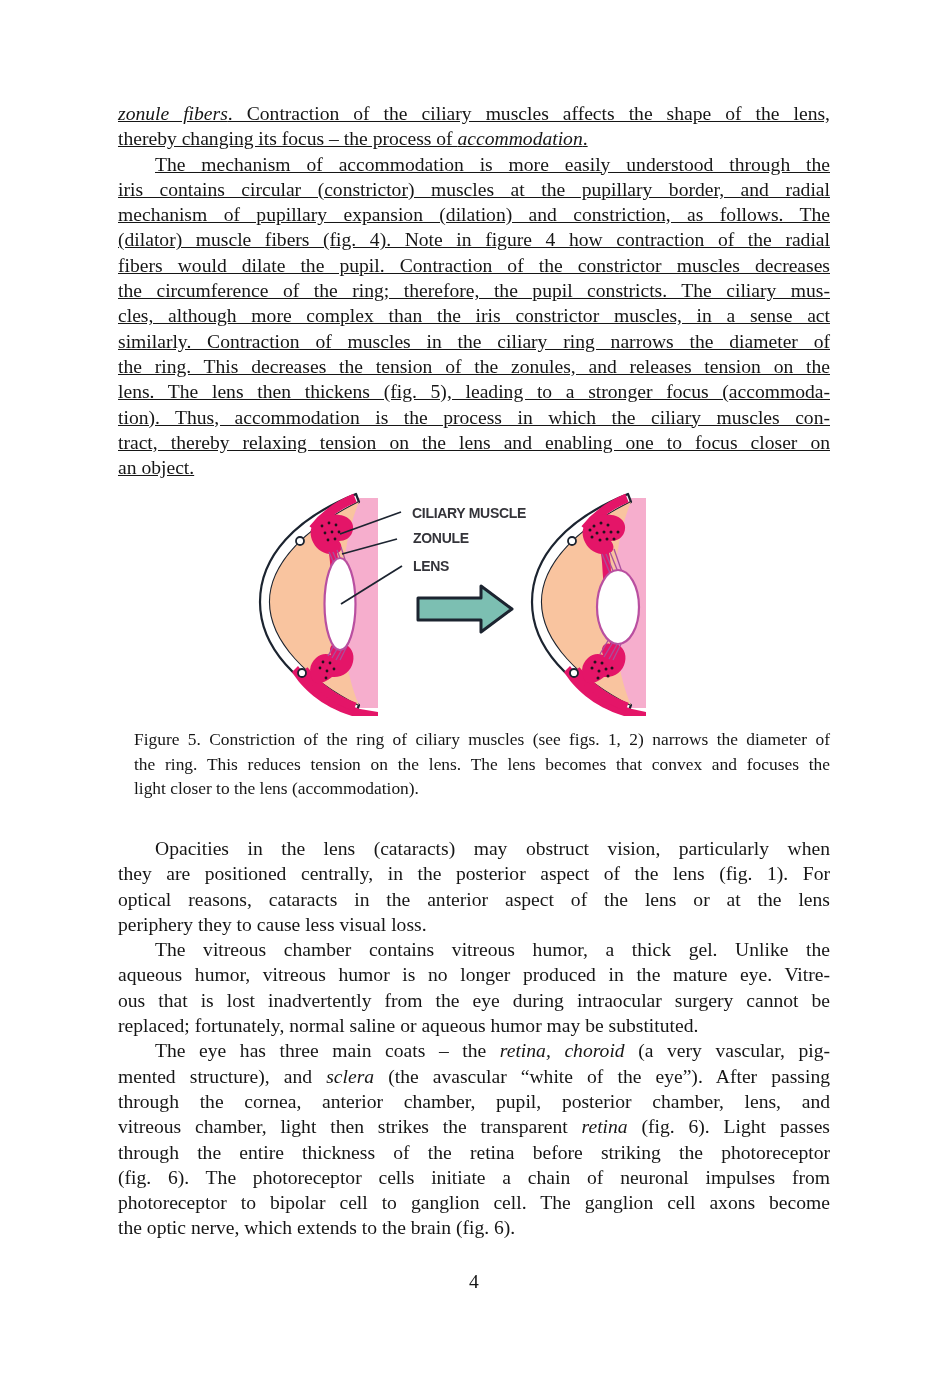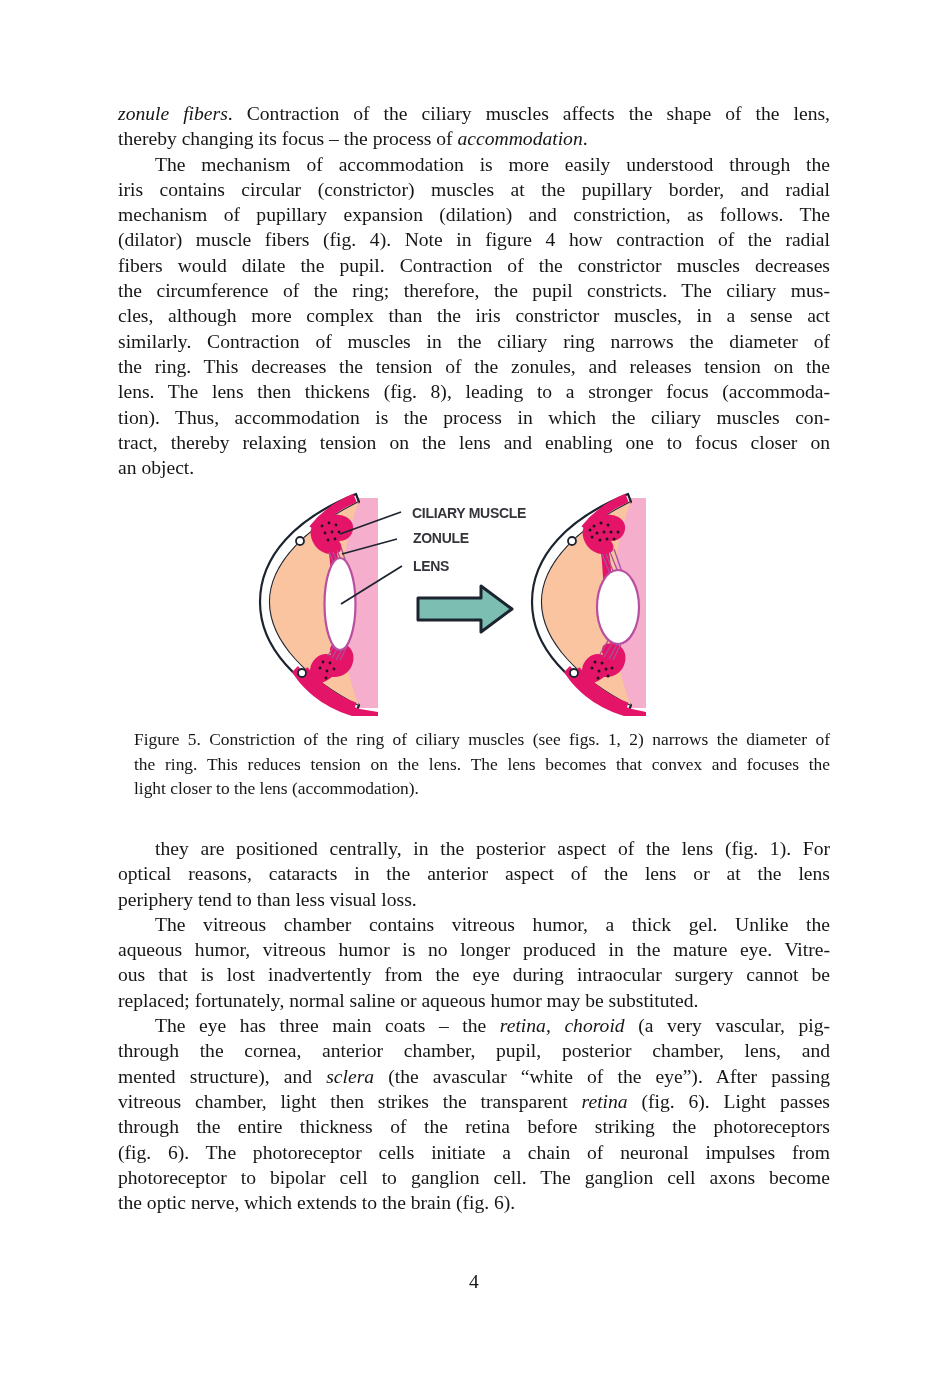--- a/index.html
+++ b/index.html
@@ -1,21 +1,21 @@
 <!DOCTYPE html>
 <html><head>
 <meta charset="utf-8">
 <style>
   html,body{margin:0;padding:0;}
   body{
     width:938px;height:1388px;position:relative;background:#ffffff;
     font-family:"Liberation Serif",serif;color:#161616;overflow:hidden;
   }
   .textblock{position:absolute;left:118px;width:712px;}
-  #text-top{top:101px;}
+  #text-top{top:101px;text-decoration:underline;}
   #text-bottom{top:836px;}
   .para .line{
     font-size:19.6px;line-height:25.3px;
     text-align:justify;text-align-last:justify;
   }
   .para .line.last{text-align-last:left;}
   .para.indent .line:first-child{text-indent:37px;}
   #caption-slot{position:absolute;left:118px;top:727px;width:712px;}
   #caption-slot .line{font-size:17.4px;line-height:24.5px;text-align:justify;text-align-last:justify;margin-left:16px;}
   #caption-slot .line.last{text-align-last:left;}
@@ -41,21 +41,21 @@
     <div class="para indent">
       <div class="line"><span>The mechanism of accommodation is more easily understood through the</span></div>
       <div class="line"><span>iris contains circular (constrictor) muscles at the pupillary border, and radial</span></div>
       <div class="line"><span>mechanism of pupillary expansion (dilation) and constriction, as follows. The</span></div>
       <div class="line"><span>(dilator) muscle fibers (fig. 4). Note in figure 4 how contraction of the radial</span></div>
       <div class="line"><span>fibers would dilate the pupil. Contraction of the constrictor muscles decreases</span></div>
       <div class="line"><span>the circumference of the ring; therefore, the pupil constricts. The ciliary mus-</span></div>
       <div class="line"><span>cles, although more complex than the iris constrictor muscles, in a sense act</span></div>
       <div class="line"><span>similarly. Contraction of muscles in the ciliary ring narrows the diameter of</span></div>
       <div class="line"><span>the ring. This decreases the tension of the zonules, and releases tension on the</span></div>
-      <div class="line"><span>lens. The lens then thickens (fig. 8), leading to a stronger focus (accommoda-</span></div>
+      <div class="line"><span>lens. The lens then thickens (fig. 5), leading to a stronger focus (accommoda-</span></div>
       <div class="line"><span>tion). Thus, accommodation is the process in which the ciliary muscles con-</span></div>
       <div class="line"><span>tract, thereby relaxing tension on the lens and enabling one to focus closer on</span></div>
       <div class="line last"><span>an object.</span></div>
     </div>
   </div>
 
 <div id="figure">
   <svg viewBox="0 0 434 224" width="434" height="224">
 
     <g>
@@ -164,35 +164,36 @@
 <div id="caption-slot">
     <div class="para">
       <div class="line"><span>Figure 5. Constriction of the ring of ciliary muscles (see figs. 1, 2) narrows the diameter of</span></div>
       <div class="line"><span>the ring. This reduces tension on the lens. The lens becomes that convex and focuses the</span></div>
       <div class="line last"><span>light closer to the lens (accommodation).</span></div>
     </div>
   </div>
 
 <div id="text-bottom" class="textblock">
     <div class="para indent">
+      <div class="line"><span>Opacities in the lens (cataracts) may obstruct vision, particularly when</span></div>
       <div class="line"><span>they are positioned centrally, in the posterior aspect of the lens (fig. 1). For</span></div>
       <div class="line"><span>optical reasons, cataracts in the anterior aspect of the lens or at the lens</span></div>
-      <div class="line last"><span>periphery tend to than less visual loss.</span></div>
+      <div class="line last"><span>periphery they to cause less visual loss.</span></div>
     </div>
     <div class="para indent">
       <div class="line"><span>The vitreous chamber contains vitreous humor, a thick gel. Unlike the</span></div>
       <div class="line"><span>aqueous humor, vitreous humor is no longer produced in the mature eye. Vitre-</span></div>
       <div class="line"><span>ous that is lost inadvertently from the eye during intraocular surgery cannot be</span></div>
       <div class="line last"><span>replaced; fortunately, normal saline or aqueous humor may be substituted.</span></div>
     </div>
     <div class="para indent">
       <div class="line"><span>The eye has three main coats – the </span><em>retina, choroid</em><span> (a very vascular, pig-</span></div>
+      <div class="line"><span>mented structure), and </span><em>sclera</em><span> (the avascular “white of the eye”). After passing</span></div>
       <div class="line"><span>through the cornea, anterior chamber, pupil, posterior chamber, lens, and</span></div>
-      <div class="line"><span>mented structure), and </span><em>sclera</em><span> (the avascular “white of the eye”). After passing</span></div>
       <div class="line"><span>vitreous chamber, light then strikes the transparent </span><em>retina</em><span> (fig. 6). Light passes</span></div>
-      <div class="line"><span>through the entire thickness of the retina before striking the photoreceptors</span></div>
+      <div class="line"><span>through the entire thickness of the retina before striking the photoreceptor</span></div>
       <div class="line"><span>(fig. 6). The photoreceptor cells initiate a chain of neuronal impulses from</span></div>
       <div class="line"><span>photoreceptor to bipolar cell to ganglion cell. The ganglion cell axons become</span></div>
       <div class="line last"><span>the optic nerve, which extends to the brain (fig. 6).</span></div>
     </div>
   </div>
 
 <div id="page-number">4</div>
 
 </body></html>

